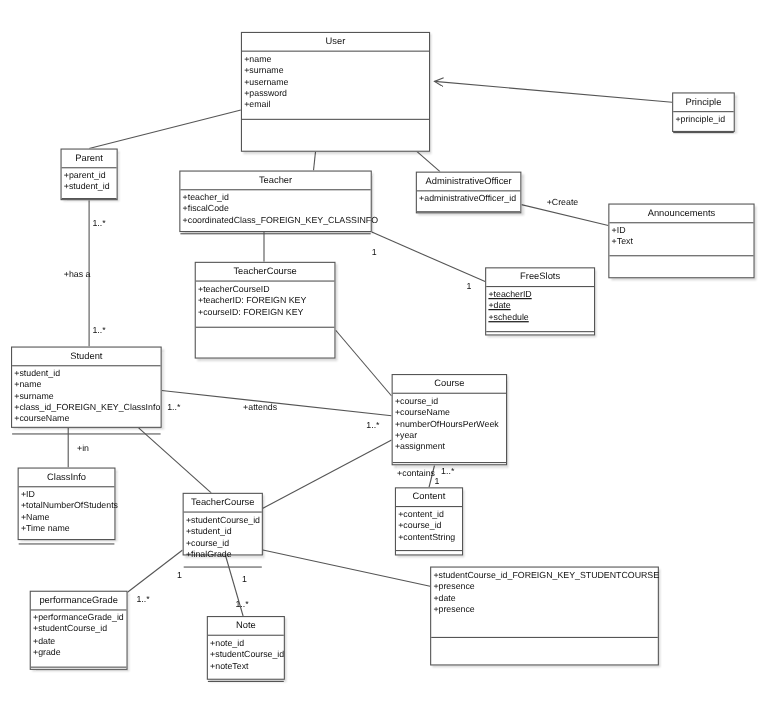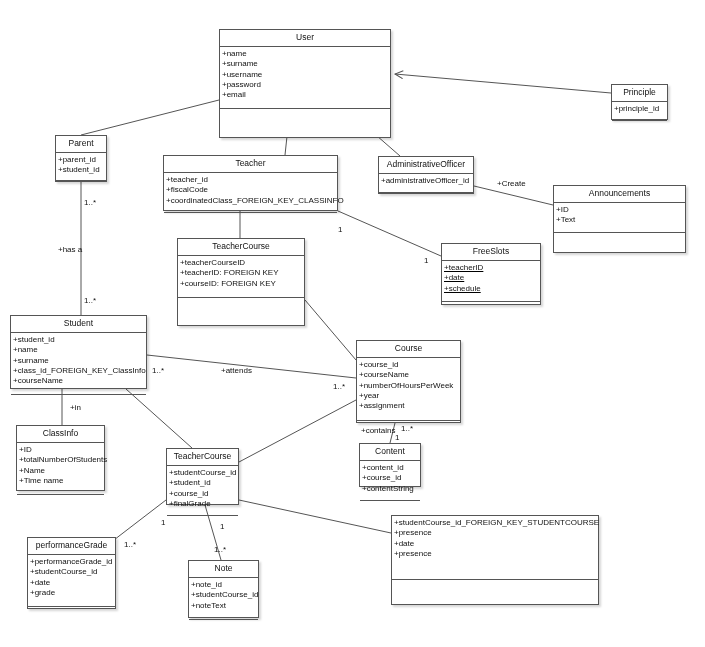--- a/index.html
+++ b/index.html
@@ -192,21 +192,21 @@
       <div class="uml-class" style="left: 16px; top: 425px; width: 89px; height: 66px;">
         <div class="uml-title">ClassInfo</div>
         <div class="uml-attrs" style="height: 47px;">
           <div class="uml-attr">+ID</div>
           <div class="uml-attr">+totalNumberOfStudents</div>
           <div class="uml-attr">+Name</div>
           <div class="uml-attr">+Time name</div>
         </div>
         <div class="uml-ops"></div>
       </div>
-      <div class="uml-class" style="left: 359px; top: 443px; width: 62px; height: 44px;">
+      <div class="uml-class" style="left: 359px; top: 443px; width: 62px; height: 62px;">
         <div class="uml-title">Content</div>
         <div class="uml-attrs" style="height: 35px;">
           <div class="uml-attr">+content_id</div>
           <div class="uml-attr">+course_id</div>
           <div class="uml-attr">+contentString</div>
         </div>
         <div class="uml-ops"></div>
       </div>
       <div class="uml-class" style="left: 166px; top: 448px; width: 73px; height: 57px;">
         <div class="uml-title">TeacherCourse</div>

